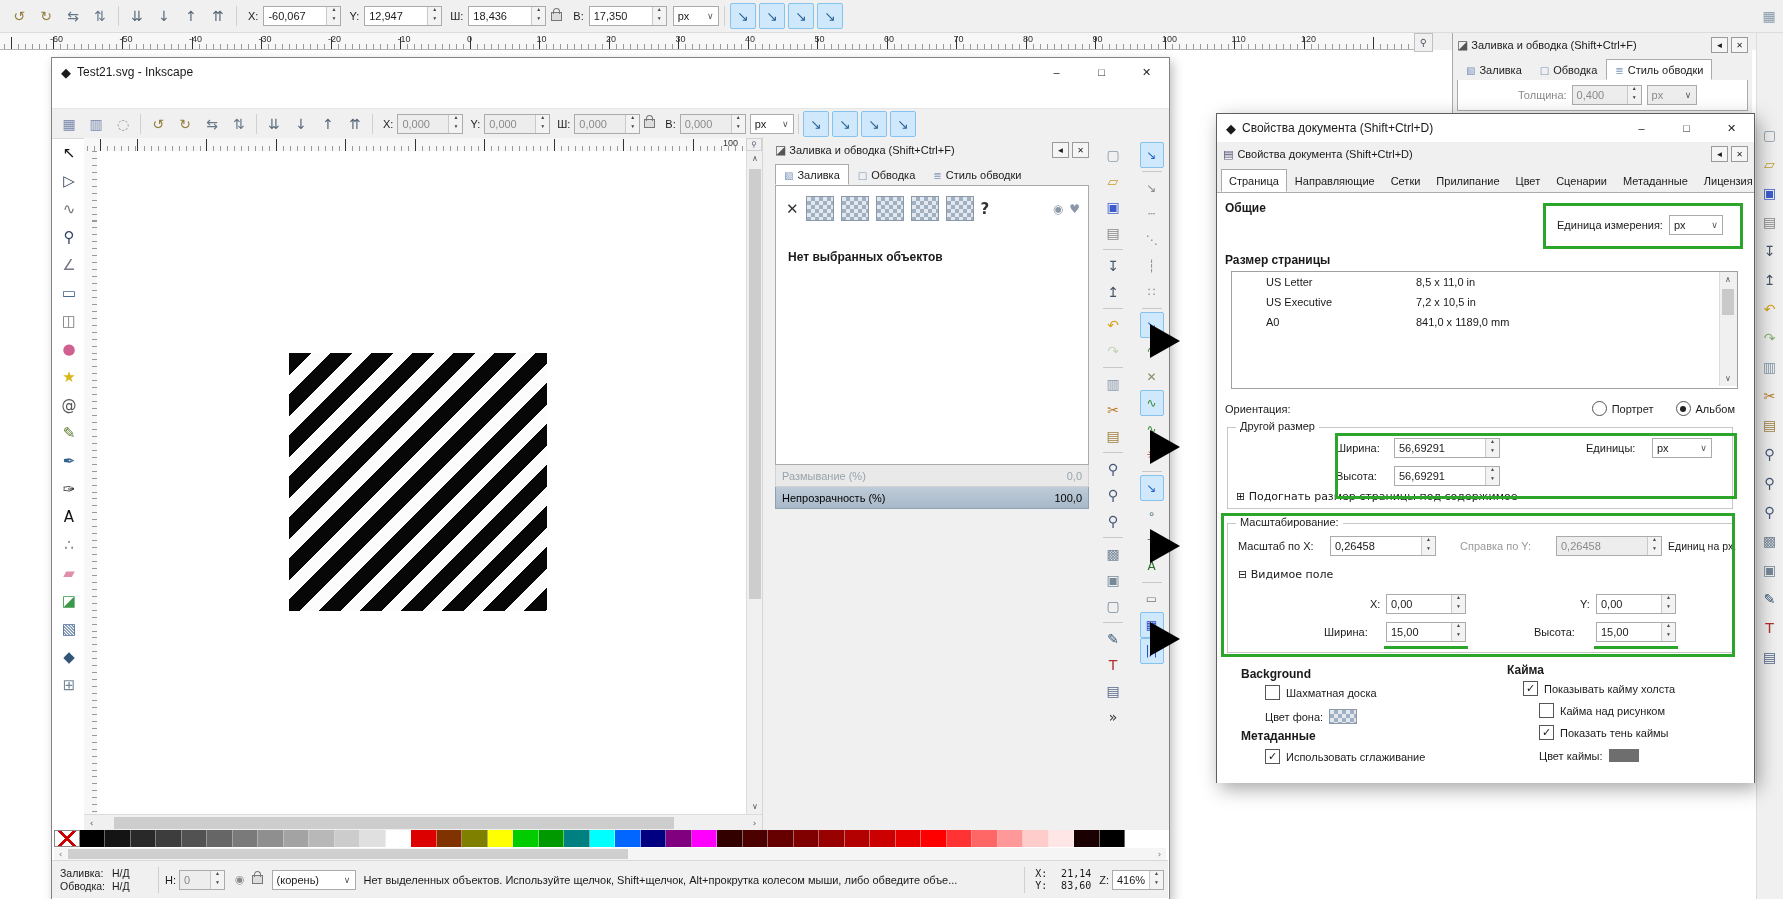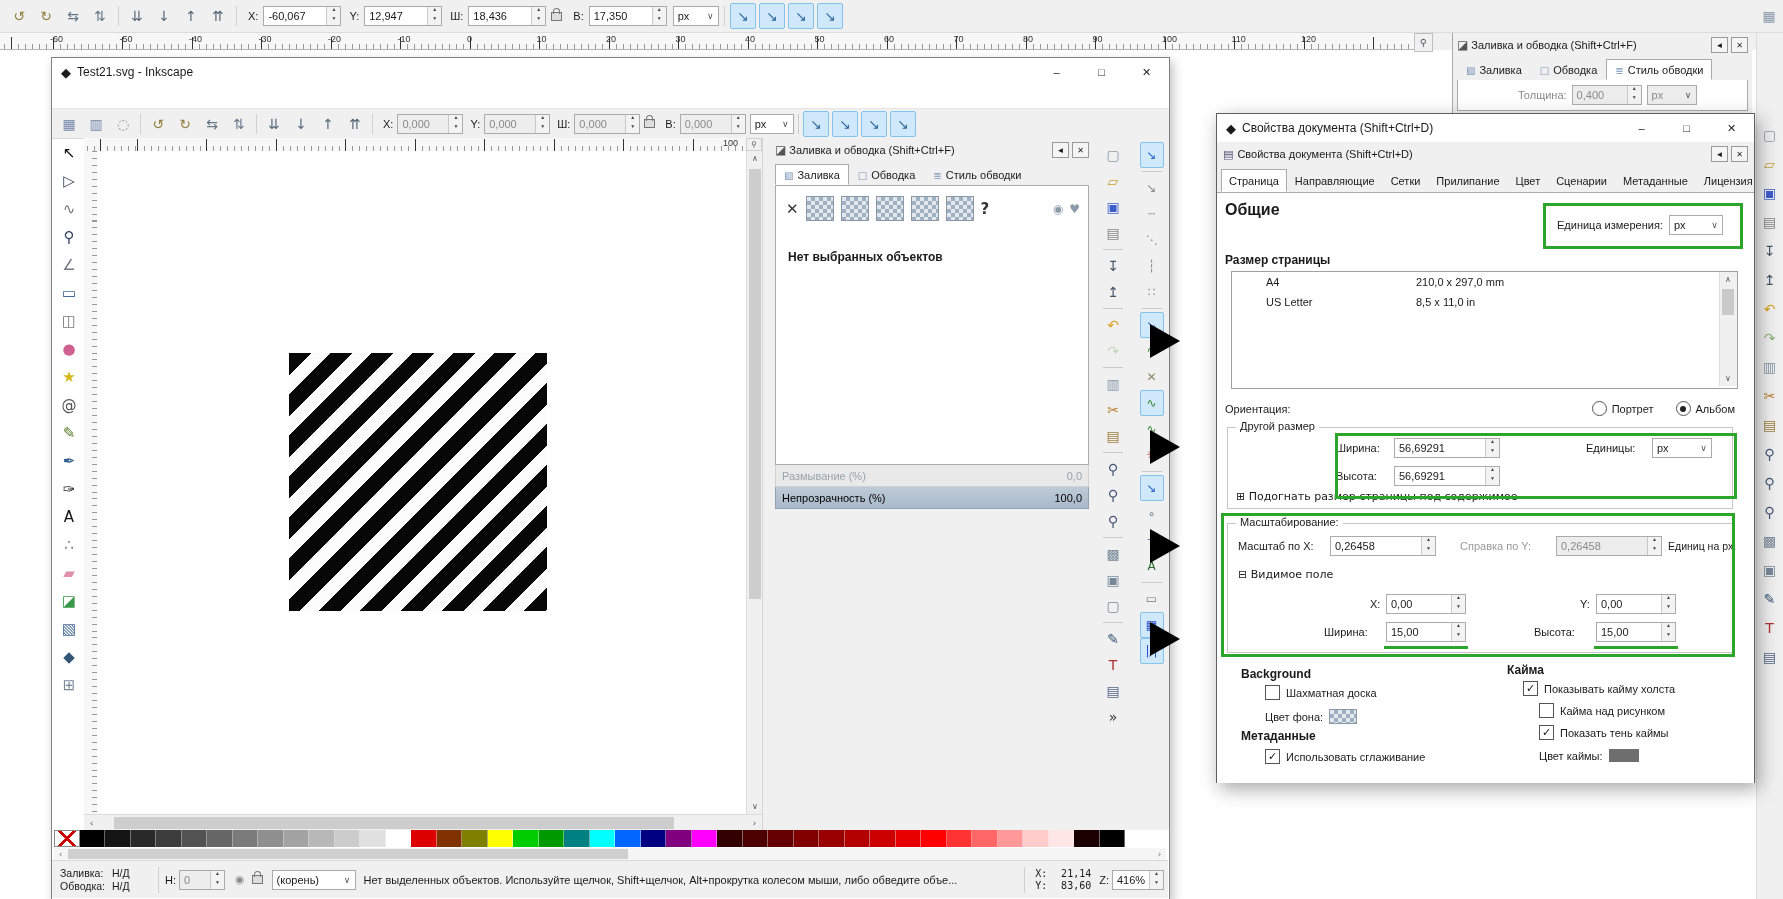--- a/index.html
+++ b/index.html
@@ -888,40 +888,44 @@
     <div class="dtab active"><span>Страница</span></div>
         <div class="dtab"><span>Направляющие</span></div>
         <div class="dtab"><span>Сетки</span></div>
         <div class="dtab"><span>Прилипание</span></div>
         <div class="dtab"><span>Цвет</span></div>
         <div class="dtab"><span>Сценарии</span></div>
         <div class="dtab"><span>Метаданные</span></div>
         <div class="dtab"><span>Лицензия</span></div>
       </div>
     <div id="dcontent">
-      <span class="lbl bold" style="left:8px;top:8px;font-size:16px">Общие</span>
+      <span class="lbl bold" style="left:8px;top:8px;font-size:12px">Общие</span>
       <div class="green" style="left:326px;top:10px;width:200px;height:46px"></div>
       <div class="row" style="position:absolute;left:340px;top:22px;gap:6px">
         <span>Единица измерения:</span>
         <span class="dd" style="width:54px">
             <span class="v">px</span>
             <span class="ch glyph">∨</span>
           </span>
       </div>
       <span class="lbl bold" style="left:8px;top:60px;font-size:12px">Размер страницы</span>
       <div id="psizes">
         <div id="pslist">
 
-        <div class="psrow">
-              <span class="n">A4</span>
-              <span>210,0 x 297,0 mm</span>
-            </div>
             <div class="psrow">
               <span class="n">US Letter</span>
               <span>8,5 x 11,0 in</span>
+            </div>
+            <div class="psrow">
+              <span class="n">US Executive</span>
+              <span>7,2 x 10,5 in</span>
+            </div>
+            <div class="psrow">
+              <span class="n">A0</span>
+              <span>841,0 x 1189,0 mm</span>
             </div>
           </div>
         <div id="ps-scroll">
           <div class="sb glyph" style="top:0">∧</div>
           <div class="thumb"></div>
           <div class="sb glyph" style="bottom:0">∨</div>
         </div>
       </div>
       <div class="row" style="position:absolute;left:8px;top:208px;width:510px">
         <span>Ориентация:</span>

